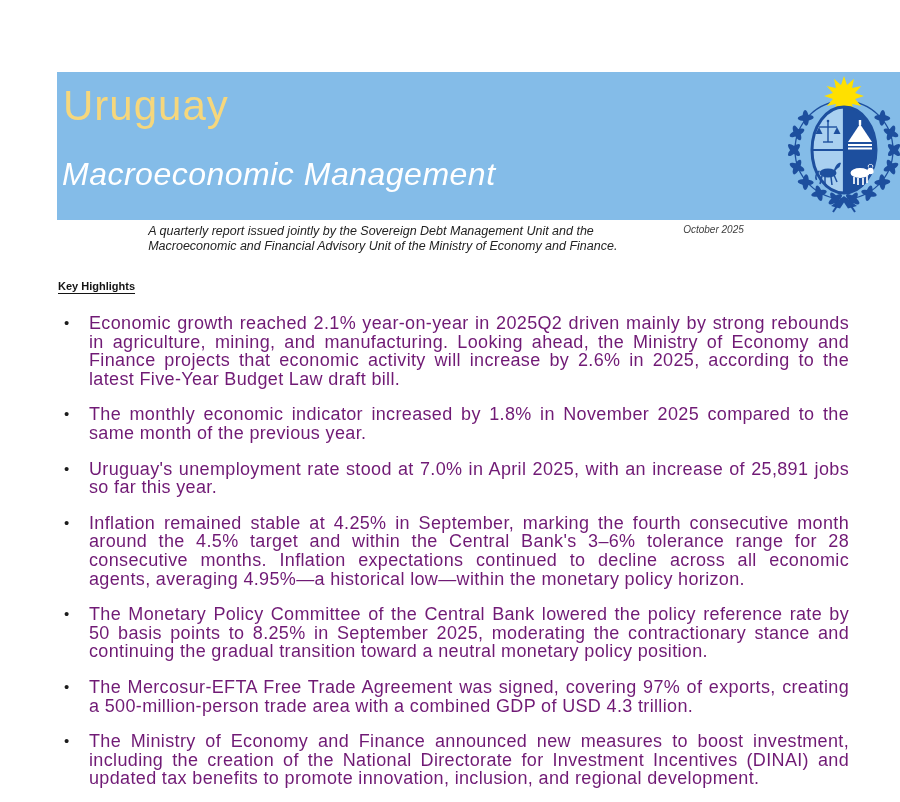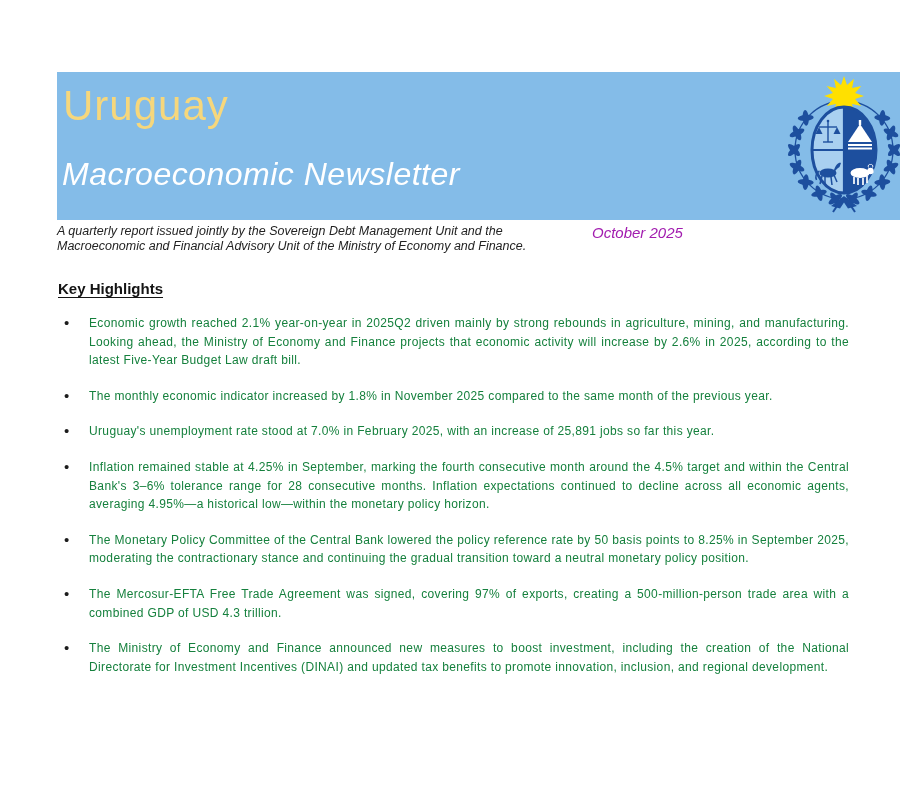--- a/index.html
+++ b/index.html
@@ -17,54 +17,54 @@
     font-size:42px; font-weight:500; letter-spacing:1px; color:#F6D77C;
   }
   .banner-title {
     position:absolute; left:5px; top:84px;
     font-size:32px; font-style:italic; font-weight:400; color:#ffffff;
     letter-spacing:0.5px;
   }
   .crest { position:absolute; top:4px; right:1px; width:127px; height:138px; }
   .meta-row {
     position:absolute; left:57px; top:224px; width:798px;
-    display:flex; justify-content:flex-start; align-items:flex-start;gap:30px;
+    display:flex; justify-content:center; align-items:flex-start;gap:30px;
   }
   .meta-desc {
     width:505px; font-size:12.5px; font-style:italic; line-height:1.18;
     color:#232323;
   }
   .meta-date {
-    font-size:15px; font-style:italic; color:#a21caf; padding-right:20px;
+    font-size:10px; font-style:italic; color:#404040; padding-right:20px;
   }
   .heading {
     position:absolute; left:58px; top:280px;
-    font-size:15px; font-weight:bold; color:#141414;
+    font-size:11px; font-weight:bold; color:#141414;
     text-decoration:underline; text-underline-offset:3px;
   }
   .highlights { position:absolute; left:58px; top:314px; width:791px; }
   .highlights ul { list-style:none; }
   .highlights li { display:flex; margin-bottom:17px; }
   .bullet {
     flex:0 0 31px; width:31px; padding-left:6px;
     font-size:15px; line-height:18.6px; color:#1c1c1c;
   }
   .li-text {
-    flex:1; font-size:12px; line-height:18.6px; letter-spacing:0.35px;
-    text-align:justify; color:#15803d;
+    flex:1; font-size:18px; line-height:18.6px; letter-spacing:0.35px;
+    text-align:justify; color:#701a75;
   }
 </style>
 </head>
 <body>
 
 <div class="page">
 
   <div class="banner">
     <div class="banner-country">Uruguay</div>
-    <div class="banner-title">Macroeconomic Newsletter</div>
+    <div class="banner-title">Macroeconomic Management</div>
 
     <svg class="crest" viewBox="0 0 127 138" xmlns="http://www.w3.org/2000/svg">
       <defs>
         <g id="lp" fill="#1D4F9E">
           <ellipse cx="63" cy="24" rx="8" ry="3" transform="rotate(45 63 24)"></ellipse>
           <ellipse cx="63" cy="24" rx="8" ry="3" transform="rotate(-45 63 24)"></ellipse>
         </g>
       </defs>
 
       <circle cx="63" cy="74" r="49" fill="none" stroke="#1D4F9E" stroke-width="1.3"></circle>
@@ -164,21 +164,21 @@
       <li>
         <span class="bullet">•</span>
         <span class="li-text">Economic growth reached 2.1% year-on-year in 2025Q2 driven mainly by strong rebounds in agriculture, mining, and manufacturing. Looking ahead, the Ministry of Economy and Finance projects that economic activity will increase by 2.6% in 2025, according to the latest Five-Year Budget Law draft bill.</span>
       </li>
       <li>
         <span class="bullet">•</span>
         <span class="li-text">The monthly economic indicator increased by 1.8% in November 2025 compared to the same month of the previous year.</span>
       </li>
       <li>
         <span class="bullet">•</span>
-        <span class="li-text">Uruguay's unemployment rate stood at 7.0% in February 2025, with an increase of 25,891 jobs so far this year.</span>
+        <span class="li-text">Uruguay's unemployment rate stood at 7.0% in April 2025, with an increase of 25,891 jobs so far this year.</span>
       </li>
       <li>
         <span class="bullet">•</span>
         <span class="li-text">Inflation remained stable at 4.25% in September, marking the fourth consecutive month around the 4.5% target and within the Central Bank's 3–6% tolerance range for 28 consecutive months. Inflation expectations continued to decline across all economic agents, averaging 4.95%—a historical low—within the monetary policy horizon.</span>
       </li>
       <li>
         <span class="bullet">•</span>
         <span class="li-text">The Monetary Policy Committee of the Central Bank lowered the policy reference rate by 50 basis points to 8.25% in September 2025, moderating the contractionary stance and continuing the gradual transition toward a neutral monetary policy position.</span>
       </li>
       <li>

